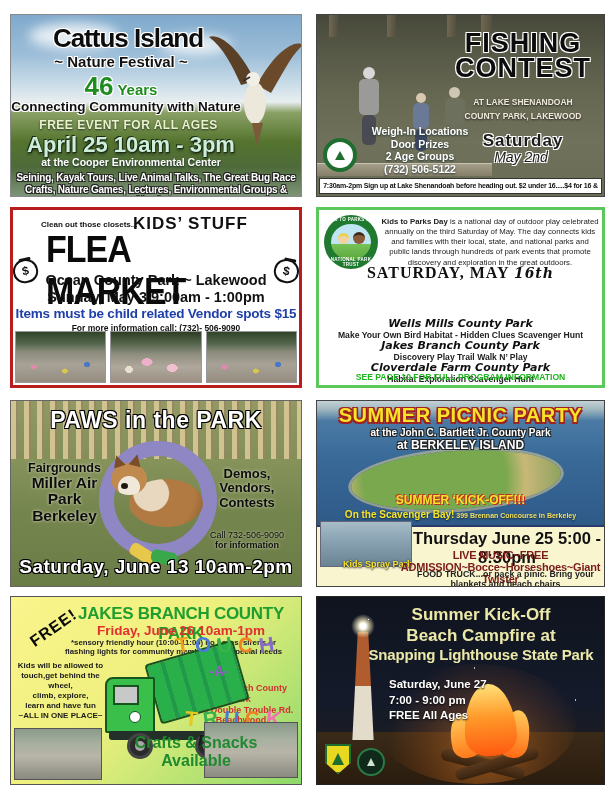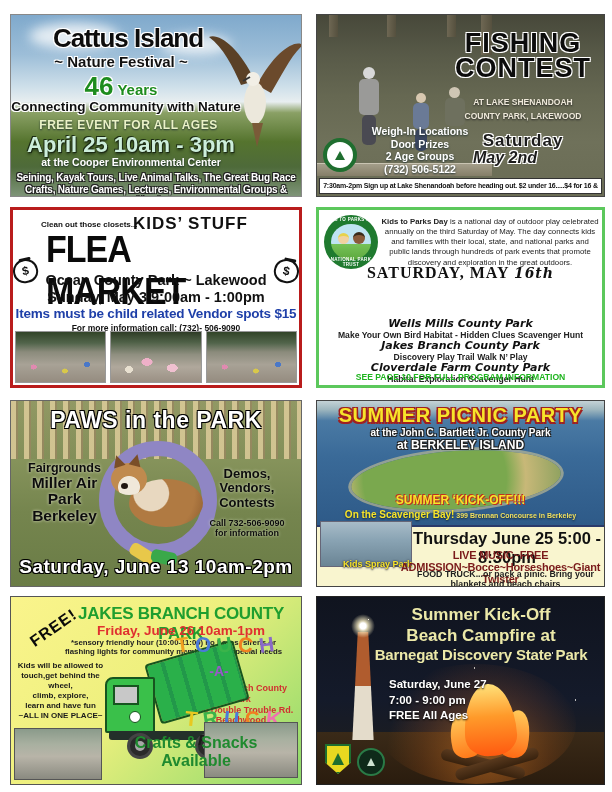--- a/index.html
+++ b/index.html
@@ -34,21 +34,21 @@
     background:linear-gradient(180deg,#47483a 0%,#585a48 22%,#666852 45%,#6f715a 70%,#6a6c55 100%)}
   .dock{left:0;bottom:20px;width:175px;height:13px;background:linear-gradient(180deg,#a49e8a,#857e68);border-top:1px solid #c9c4b2}
   .post{position:absolute;width:9px;background:linear-gradient(90deg,#6e6753,#55503e);top:0}
   .figure .head{position:absolute;border-radius:50%}
   .figure .torso{position:absolute;border-radius:5px}
   .f-fishing .title{right:2px;top:16px;width:158px;font-weight:900;color:#0c0c0c;line-height:.92}
   .f-fishing .title .l1{font-size:27px;letter-spacing:1px}
   .f-fishing .title .l2{font-size:27px;letter-spacing:1px}
   .f-fishing .locl{right:2px;width:158px;font-size:8.5px;font-weight:800;color:#efe9da;text-shadow:0 1px 2px #222}
   .f-fishing .day{right:2px;top:116px;width:158px;font-size:17px;font-weight:800;color:#1c1c1c;letter-spacing:1px}
-  .f-fishing .date{right:20px;top:134px;width:158px;font-size:16px;font-weight:700;font-style:italic;color:#1c1c1c}
+  .f-fishing .date{right:4px;top:134px;width:158px;font-size:14px;font-weight:400;font-style:italic;color:#1c1c1c}
   .f-fishing .info{left:28px;top:110px;width:150px;font-size:10.5px;font-weight:800;color:#fff;line-height:1.2;text-shadow:0 1px 2px #233}
   .ocp-logo{border-radius:50%;background:#fff;border:4px solid #1f6e2f;display:flex;align-items:center;justify-content:center}
   .sail{width:0;height:0;border-left:5px solid transparent;border-right:5px solid transparent;border-bottom:9px solid #1f6e2f}
   .f-fishing .footer{left:2px;right:2px;bottom:2px;height:16px;background:#fff;border:1px solid #333;
     font-size:7px;font-weight:700;color:#111;line-height:14px;letter-spacing:-.2px;text-align:center}
 
   
   .f-flea{left:10px;top:207px;width:292px;height:181px;border:3px solid #b91c1c;background:#fff}
   .f-flea .kick{left:28px;top:10px;font-size:8px;font-weight:800;color:#111}
   .f-flea .cat{left:120px;top:4px;font-size:17px;font-weight:700;color:#111;letter-spacing:1px}
@@ -112,21 +112,21 @@
   .dog .ear1,.dog .ear2{position:absolute;width:0;height:0;border-left:6px solid transparent;border-right:6px solid transparent;border-bottom:12px solid #7a4e28}
   .dog .ear1{left:9px;top:2px;transform:rotate(-18deg)}
   .dog .ear2{left:27px;top:1px;transform:rotate(14deg)}
   .dog .nose{position:absolute;left:18px;top:30px;width:7px;height:6px;border-radius:50%;background:#201610}
   .f-paws .title{left:0;right:0;top:6px;font-size:23px;font-weight:900;color:#fff;letter-spacing:.5px}
   .f-paws .lt{left:6px;top:60px;width:95px;text-align:center;color:#0d0d0d;text-shadow:0 0 3px #e8e8d0}
   .f-paws .lt .a{font-size:12.5px;font-weight:800}
   .f-paws .lt .b{font-size:15.5px;font-weight:900;line-height:1.05}
   .f-paws .rt{right:2px;top:66px;width:104px;text-align:center;color:#0d0d0d;text-shadow:0 0 3px #d8e0c0}
   .f-paws .rt .a{font-size:13px;font-weight:900;line-height:1.1}
-  .f-paws .rt .c{font-size:9px;font-weight:700;margin-top:8px}
+  .f-paws .rt .c{font-size:9px;font-weight:400;margin-top:20px}
   .f-paws .rt .d{font-size:9px;font-weight:800}
   .f-paws .bottom{left:0;right:0;bottom:8px;font-size:19px;font-weight:900;color:#fff;letter-spacing:.5px}
 
   
   .f-picnic{left:316px;top:400px;width:289px;height:187px;border:1px solid #444;background:#f9f5cf}
   .pic-photo{left:0;right:0;top:0;height:124px;
     background:linear-gradient(180deg,#c4d2d6 0%,#9db6be 7%,#4a7aa4 16%,#3a6a98 45%,#2e5a88 100%)}
   .island{left:34px;top:50px;width:210px;height:58px;border-radius:50%;transform:rotate(-4deg);
     background:radial-gradient(circle at 40% 45%,#7aa84e 0 55%,#c8b878 70%,#8aa05e 100%);box-shadow:0 0 0 3px rgba(220,205,150,.55)}
   .f-picnic .title{left:0;right:0;top:3px;font-size:20px;font-weight:900;color:#f7e42a;letter-spacing:.5px;
@@ -436,21 +436,21 @@
   <div class="abs fire">
     <div class="log1"></div>
       <div class="log2"></div>
       <div class="fl2"></div>
       <div class="fl3"></div>
       <div class="fl1"></div>
   </div>
   <div class="abs title">
     <div class="a">Summer Kick-Off</div>
     <div class="a">Beach Campfire at</div>
-    <div class="c">Barnegat Discovery State Park</div>
+    <div class="c">Snapping Lighthouse State Park</div>
   </div>
   <div class="abs when">
     <div>Saturday, June 27</div>
     <div>7:00 - 9:00 pm</div>
     <div>FREE    All Ages</div>
   </div>
   <div class="abs shield">
       <span class="tree"></span>
     </div>
   <div class="abs ocp-dark">

